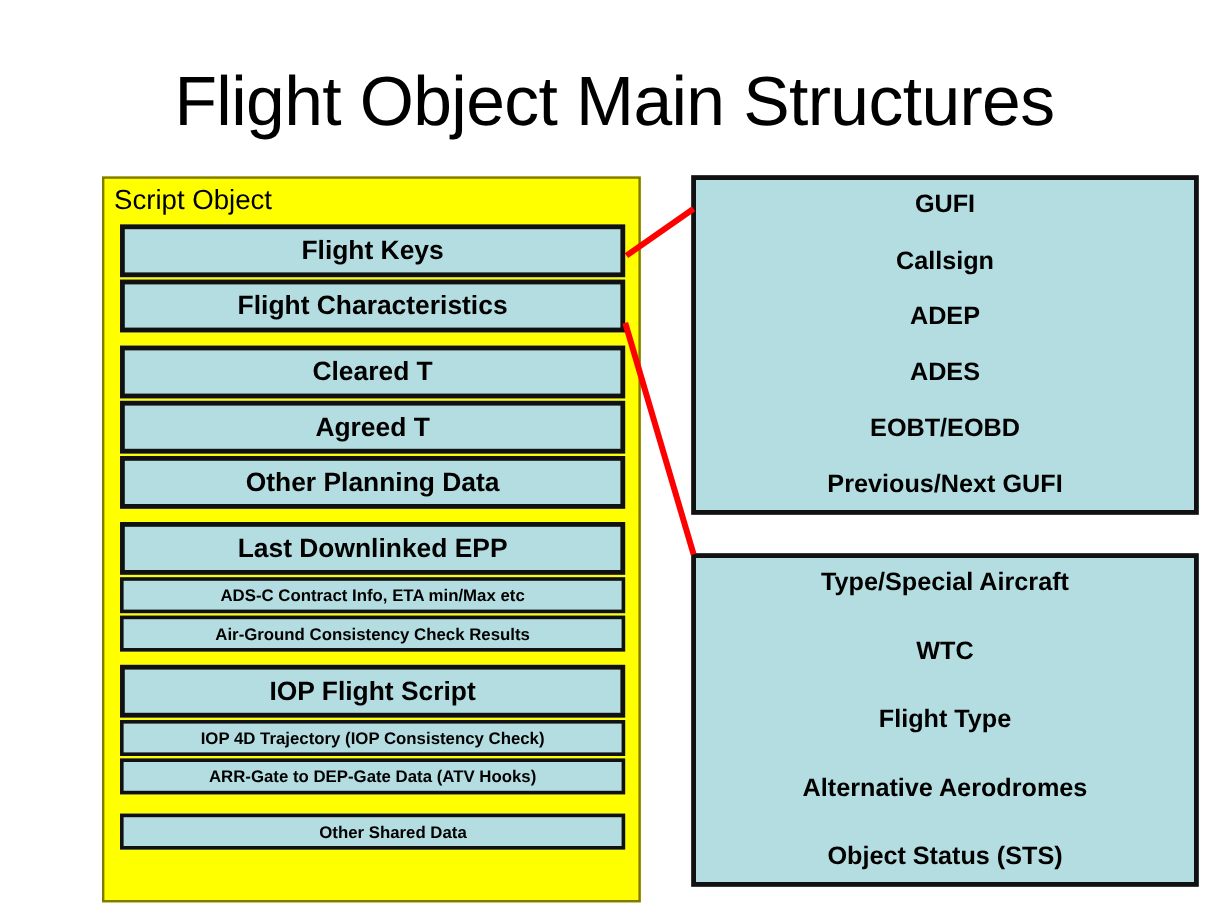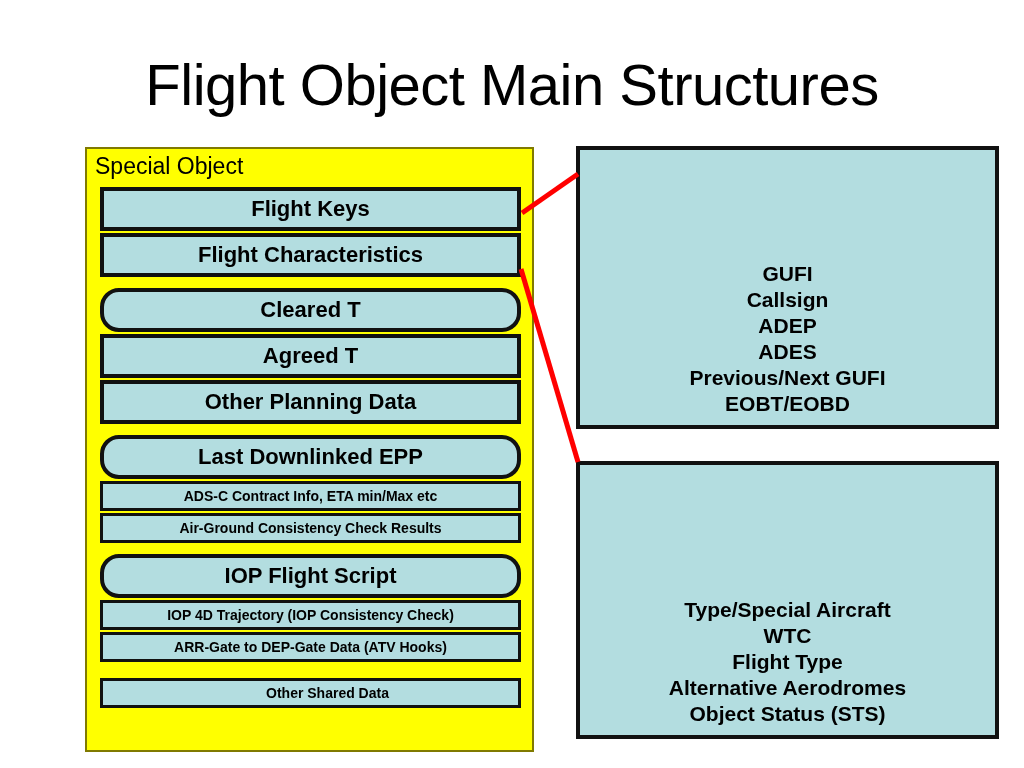--- a/index.html
+++ b/index.html
@@ -88,37 +88,36 @@
     font-size: 22px;
   }
   .row-box.small {
     height: 30px;
     font-size: 14px;
     border-width: 3px;
   }
   
   .row-box.gap-before {
     margin-top: 11px;
-    border-radius: 19px;
   }
   .row-box.gap-before-lg {
     margin-top: 16px;
     padding-left: 34px;
   }
 
   
   .detail-box {
     position: absolute;
     box-sizing: border-box;
     background: #b3dde0;
     border: 4px solid #111111;
     display: flex;
     flex-direction: column;
     align-items: center;
-    justify-content: flex-end;
+    justify-content: space-between;
     padding: 8px 10px;
   }
   #detail-box-keys {
     left: 576px;
     top: 146px;
     width: 423px;
     height: 283px;
   }
   #detail-box-characteristics {
     left: 576px;
@@ -148,21 +147,21 @@
   }
 </style>
 </head>
 <body>
 
 <div id="slide">
 
   <div class="slide-title">Flight Object Main Structures</div>
 
   <div class="flight-object-panel">
-    <div class="panel-label">Special Object</div>
+    <div class="panel-label">Script Object</div>
     <div class="rows" id="rows-host">
         <div class="row-box big">
           <span>Flight Keys</span>
         </div>
         <div class="row-box big">
           <span>Flight Characteristics</span>
         </div>
         <div class="row-box big gap-before">
           <span>Cleared T</span>
         </div>
@@ -194,22 +193,22 @@
           <span>Other Shared Data</span>
         </div>
       </div>
   </div>
 
   <div class="detail-box" id="detail-box-keys">
       <div class="detail-line">GUFI</div>
       <div class="detail-line">Callsign</div>
       <div class="detail-line">ADEP</div>
       <div class="detail-line">ADES</div>
+      <div class="detail-line">EOBT/EOBD</div>
       <div class="detail-line">Previous/Next GUFI</div>
-      <div class="detail-line">EOBT/EOBD</div>
     </div>
 
   <div class="detail-box" id="detail-box-characteristics">
       <div class="detail-line">Type/Special Aircraft</div>
       <div class="detail-line">WTC</div>
       <div class="detail-line">Flight Type</div>
       <div class="detail-line">Alternative Aerodromes</div>
       <div class="detail-line">Object Status (STS)</div>
     </div>
 

